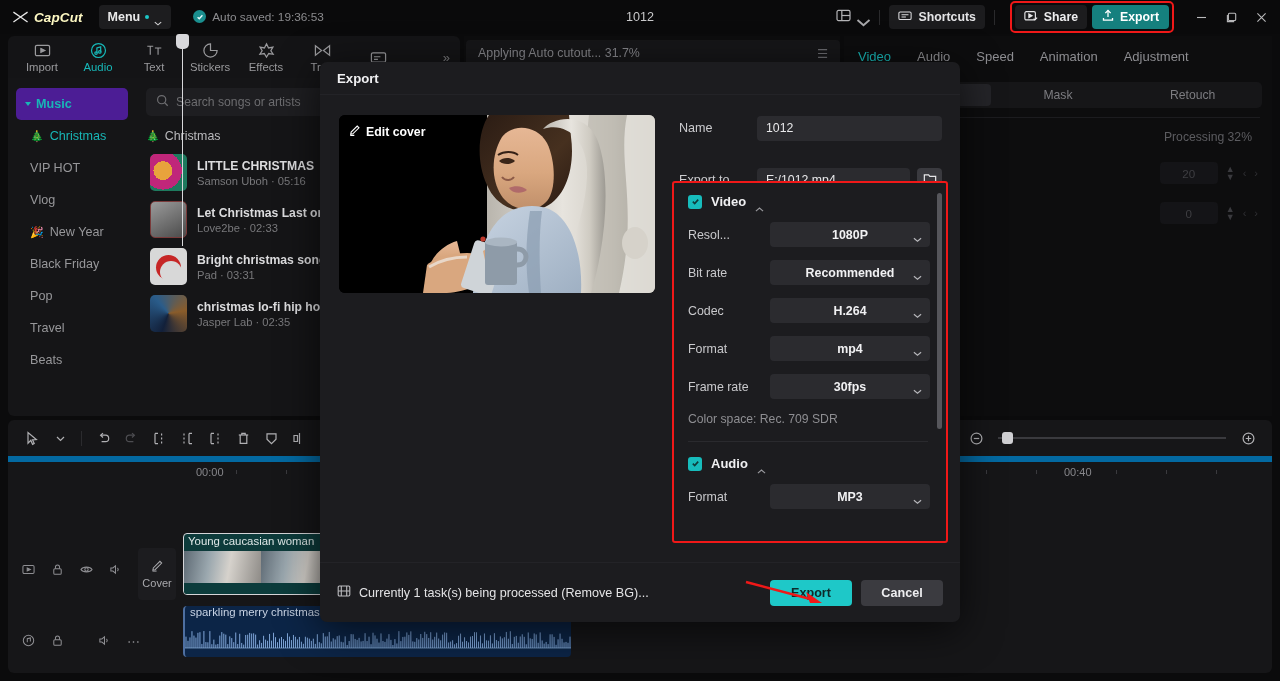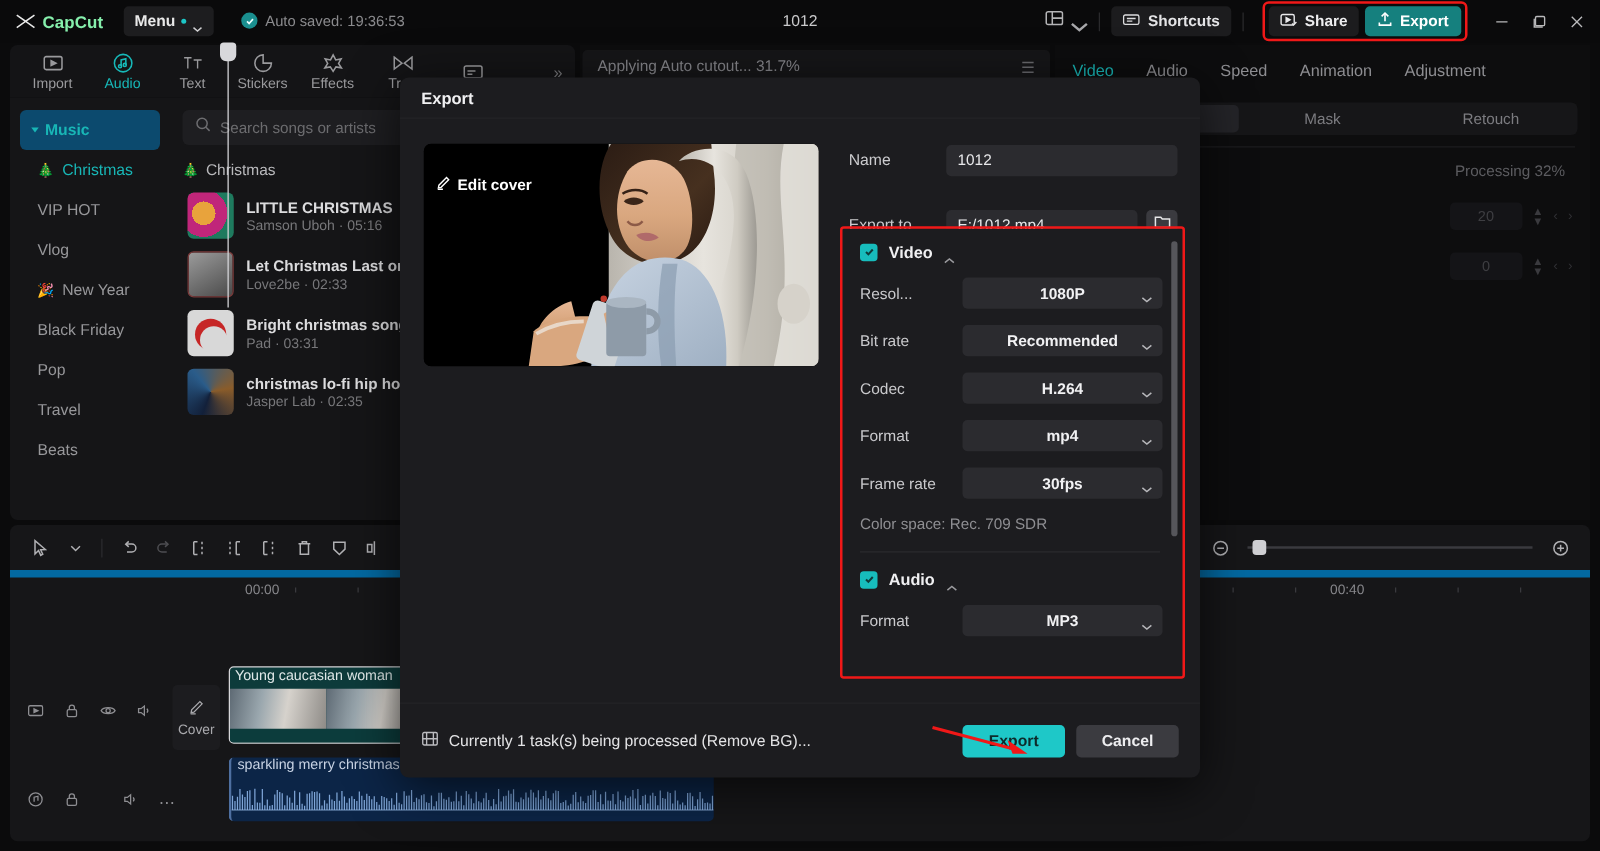--- a/index.html
+++ b/index.html
@@ -12,21 +12,21 @@
   }
   .app { position: relative; width: 1280px; height: 681px; background: #0b0b0c; }
 
   
   .titlebar {
     position: absolute; left: 0; top: 0; width: 1280px; height: 34px;
     background: #0a0a0b; display: flex; align-items: center;
   }
   .logo { display: flex; align-items: center; gap: 5px; margin-left: 12px; }
   .logo-mark { width: 17px; height: 14px; color: #e8e8e8; }
-  .logo-text { font-size: 13.5px; font-weight: 700; color: #86efac; letter-spacing: .1px; }
+  .logo-text { font-size: 13.5px; font-weight: 700; color: #fef9c3; letter-spacing: .1px; font-style: italic; }
   .menu-btn {
     margin-left: 16px; height: 24px; padding: 0 9px; border-radius: 4px;
     background: #1d1d1f; display: flex; align-items: center; gap: 5px;
     font-size: 12.5px; font-weight: 700; color: #e9e9e9;
   }
   .menu-dot { width: 4px; height: 4px; border-radius: 50%; background: #1cc6c6; }
   .caret { width: 8px; height: 5px; }
   .autosave { margin-left: 22px; display: flex; align-items: flex-start; gap: 6px; }
   .check-circle { width: 13px; height: 13px; border-radius: 50%; background: #1a8f8f;
                   display: flex; align-items: center; justify-content: center; }
@@ -82,21 +82,21 @@
   
   .libpanel {
     position: absolute; left: 8px; top: 78px; width: 452px; height: 338px;
     background: #151517; border-radius: 0 0 6px 6px; display: flex;
   }
   .libnav { width: 128px; padding: 10px 8px 0 8px; }
   .libnav-item {
     height: 32px; display: flex; align-items: center; gap: 6px;
     padding-left: 14px; font-size: 12.6px; color: #97979a; border-radius: 5px;
   }
-  .libnav-item.head { background: #0c4a6e; color: #18b6b6; font-weight: 600; padding-left: 10px; }
+  .libnav-item.head { background: #4c1d95; color: #18b6b6; font-weight: 600; padding-left: 10px; }
   .libnav-item.sel { color: #18b6b6; }
   .tri { width: 0; height: 0; border-left: 4px solid currentColor; border-top: 3px solid transparent;
          border-bottom: 3px solid transparent; transform: rotate(90deg); }
   .emoji { font-size: 11px; }
   .libmain { flex: 1; padding: 10px 0 0 10px; position: relative; }
   .searchbar {
     height: 28px; width: 300px; border-radius: 5px; background: #1e1e21;
     display: flex; align-items: center; gap: 7px; padding: 0 10px;
   }
   .searchbar svg { width: 13px; height: 13px; color: #6d6d70; }
@@ -187,21 +187,21 @@
   }
   .dlg-head { height: 33px; display: flex; align-items: center; padding-left: 17px;
               font-size: 13.2px; font-weight: 700; color: #f0f0f2; border-bottom: 1px solid #232327; }
   .dlg-body { display: flex; padding: 20px 18px 0 19px; }
   .cover {
     width: 316px; height: 178px; border-radius: 6px; overflow: hidden; position: relative; background: #000;
     flex: none;
   }
   .edit-cover {
     position: absolute; left: 10px; top: 9px; display: flex; align-items: center; gap: 5px;
-    font-size: 12.3px; font-weight: 700; color: #fff; z-index: 3; margin-top: 16px;
+    font-size: 12.3px; font-weight: 700; color: #fff; z-index: 3;
   }
   .edit-cover svg { width: 12px; height: 12px; }
   .fields { flex: 1; padding-left: 24px; }
   .frow { display: flex; align-items: center; height: 26px; margin-bottom: 26px; }
   .flabel { width: 78px; font-size: 12.6px; color: #cbcbce; }
   .finput {
     flex: 1; height: 25px; background: #2b2b2f; border-radius: 4px; display: flex;
     align-items: center; padding: 0 9px; font-size: 12.3px; color: #e8e8ea;
   }
   .folder-btn { width: 25px; height: 25px; margin-left: 7px; border-radius: 4px; background: #3a3a3f;

